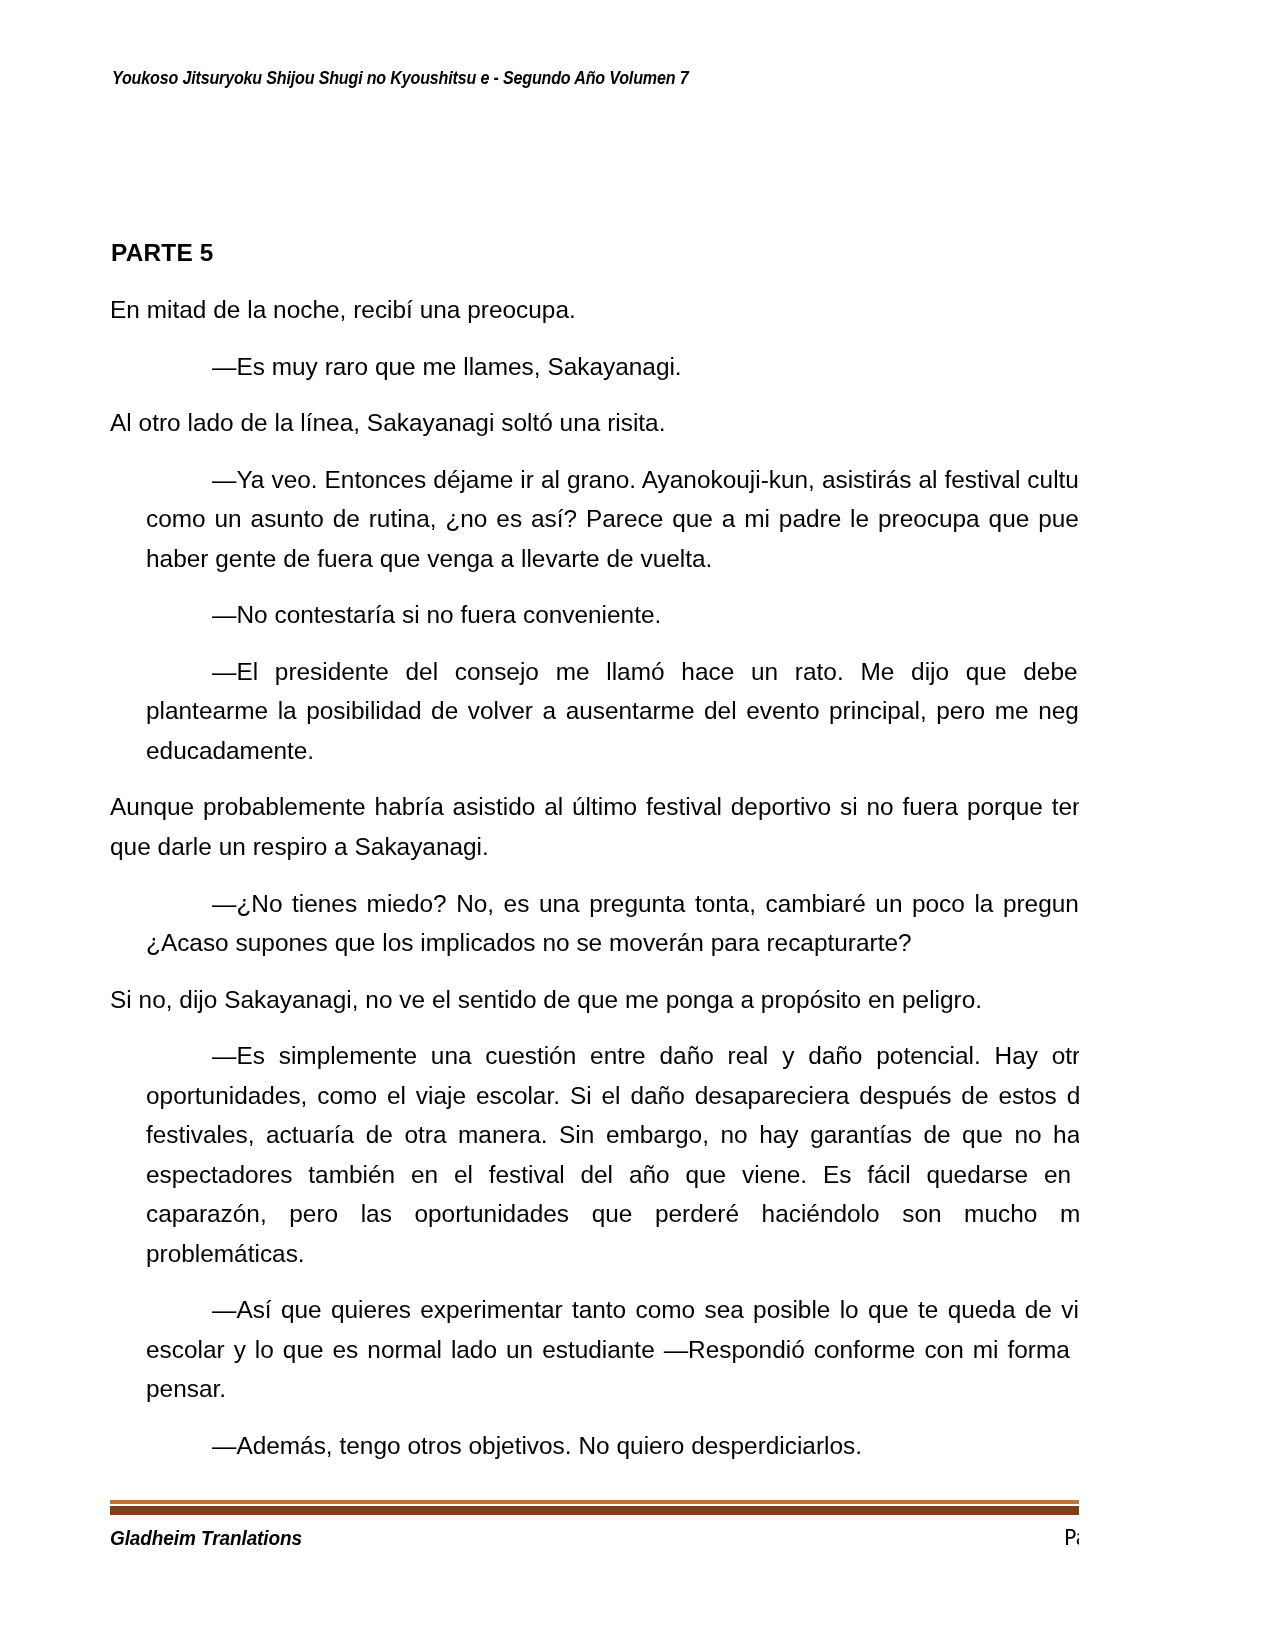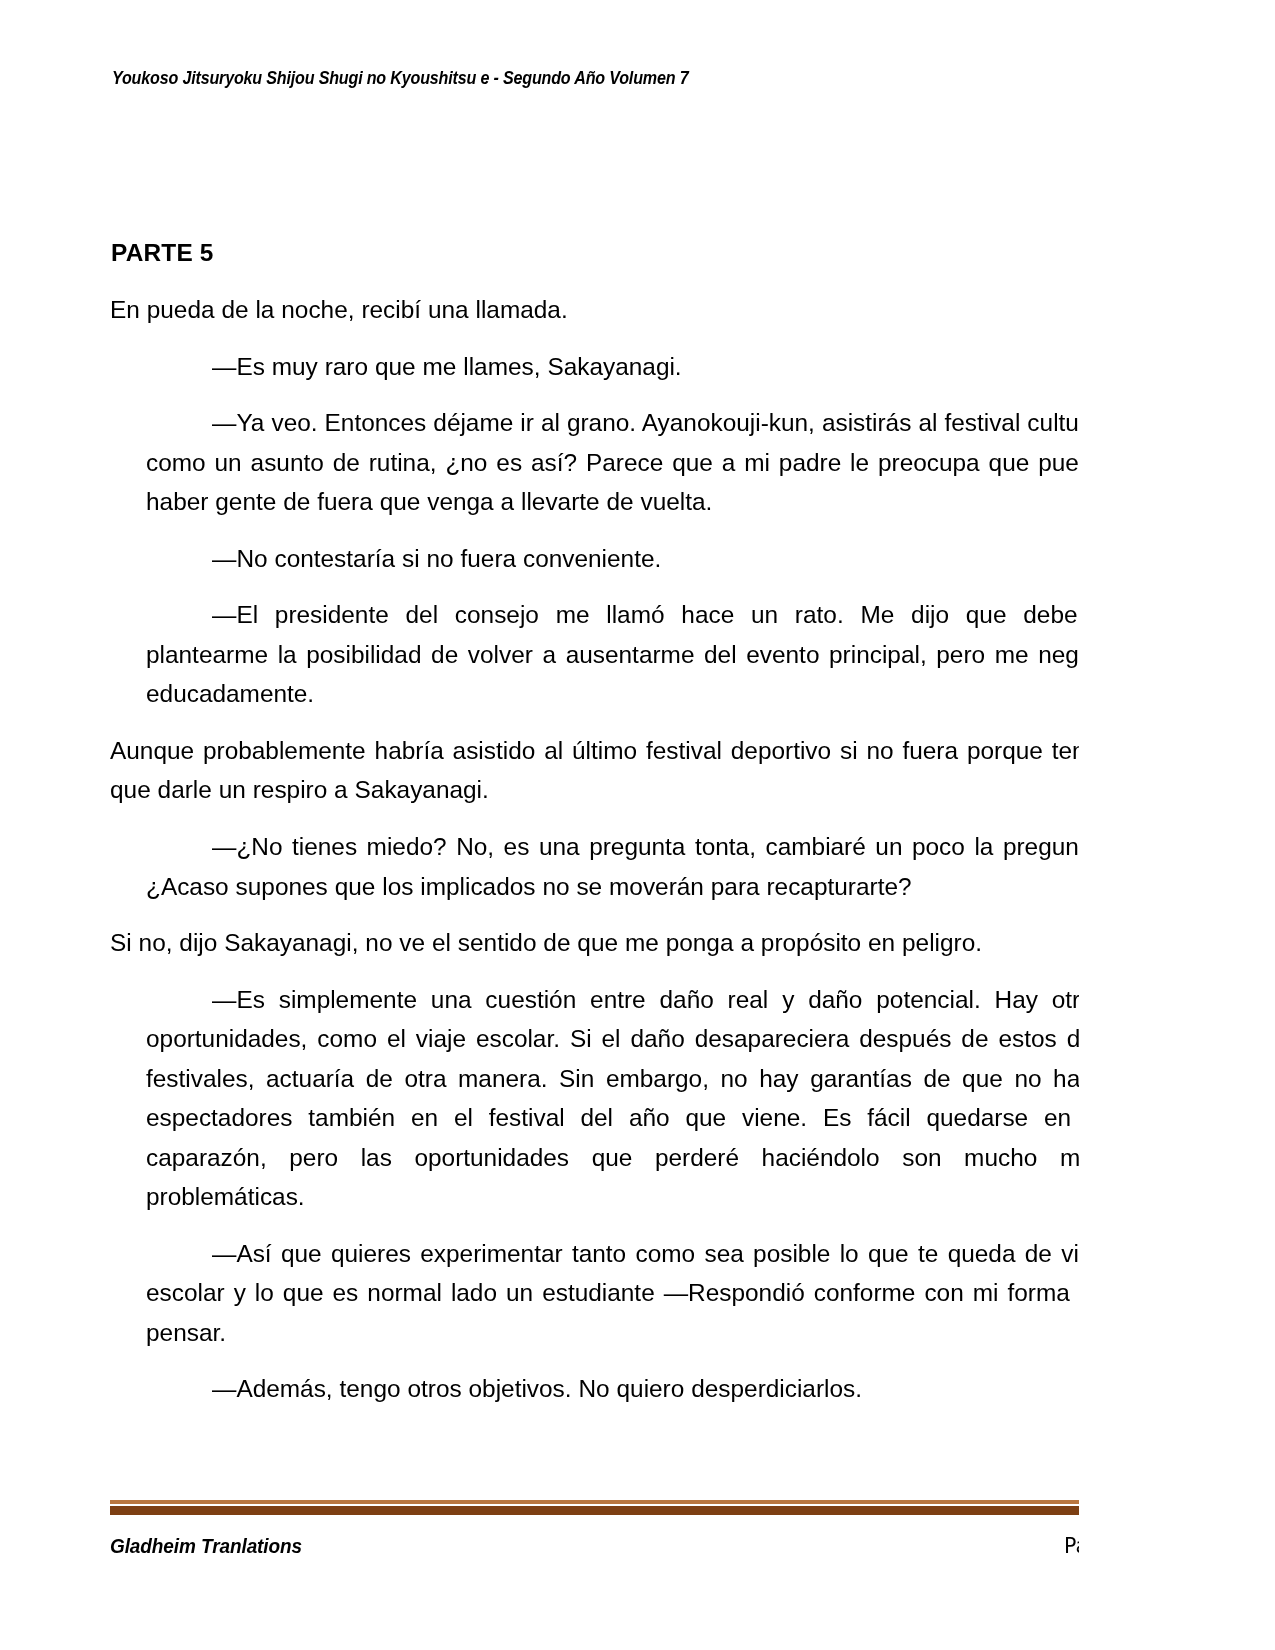--- a/index.html
+++ b/index.html
@@ -108,21 +108,21 @@
   }
   .footer-rule .rule-thick {
     height: 9px;
     background: #7d3f13;
     width: 100%;
   }
   .footer-row {
     display: flex;
     align-items: baseline;
     justify-content: space-between;
-    margin-top: 19px;
+    margin-top: 11px;
   }
   .footer-brand {
     font-family: "Liberation Sans", sans-serif;
     font-style: italic;
     font-weight: bold;
     font-size: 20px;
     letter-spacing: -0.1px;
     transform: scaleX(0.95);
     transform-origin: left center;
     white-space: nowrap;
@@ -145,24 +145,25 @@
 
   <div class="doc-header">Youkoso Jitsuryoku Shijou Shugi no Kyoushitsu e - Segundo Año Volumen 7</div>
 
   <div class="content">
 
 
     <div class="spacer-lg"></div>
 
     <h2 class="section-title">PARTE 5</h2>
 
-    <p class="para flush single">En pueda de la noche, recibí una llamada.</p>
+    <p class="para flush single">En mitad de la noche, recibí una preocupa.</p>
 
     <p class="para dialogue single">—Es muy raro que me llames, Sakayanagi.</p>
 
+    <p class="para flush single">Al otro lado de la línea, Sakayanagi soltó una risita.</p>
 
 
     <p class="para dialogue">—Ya veo. Entonces déjame ir al grano. Ayanokouji-kun, asistirás al festival cultural como un asunto de rutina, ¿no es así? Parece que a mi padre le preocupa que pueda haber gente de fuera que venga a llevarte de vuelta.</p>
 
     <p class="para dialogue single">—No contestaría si no fuera conveniente.</p>
 
     <p class="para dialogue">—El presidente del consejo me llamó hace un rato. Me dijo que debería plantearme la posibilidad de volver a ausentarme del evento principal, pero me negué educadamente.</p>
 
     <p class="para flush">Aunque probablemente habría asistido al último festival deportivo si no fuera porque tenía que darle un respiro a Sakayanagi.</p>
 

